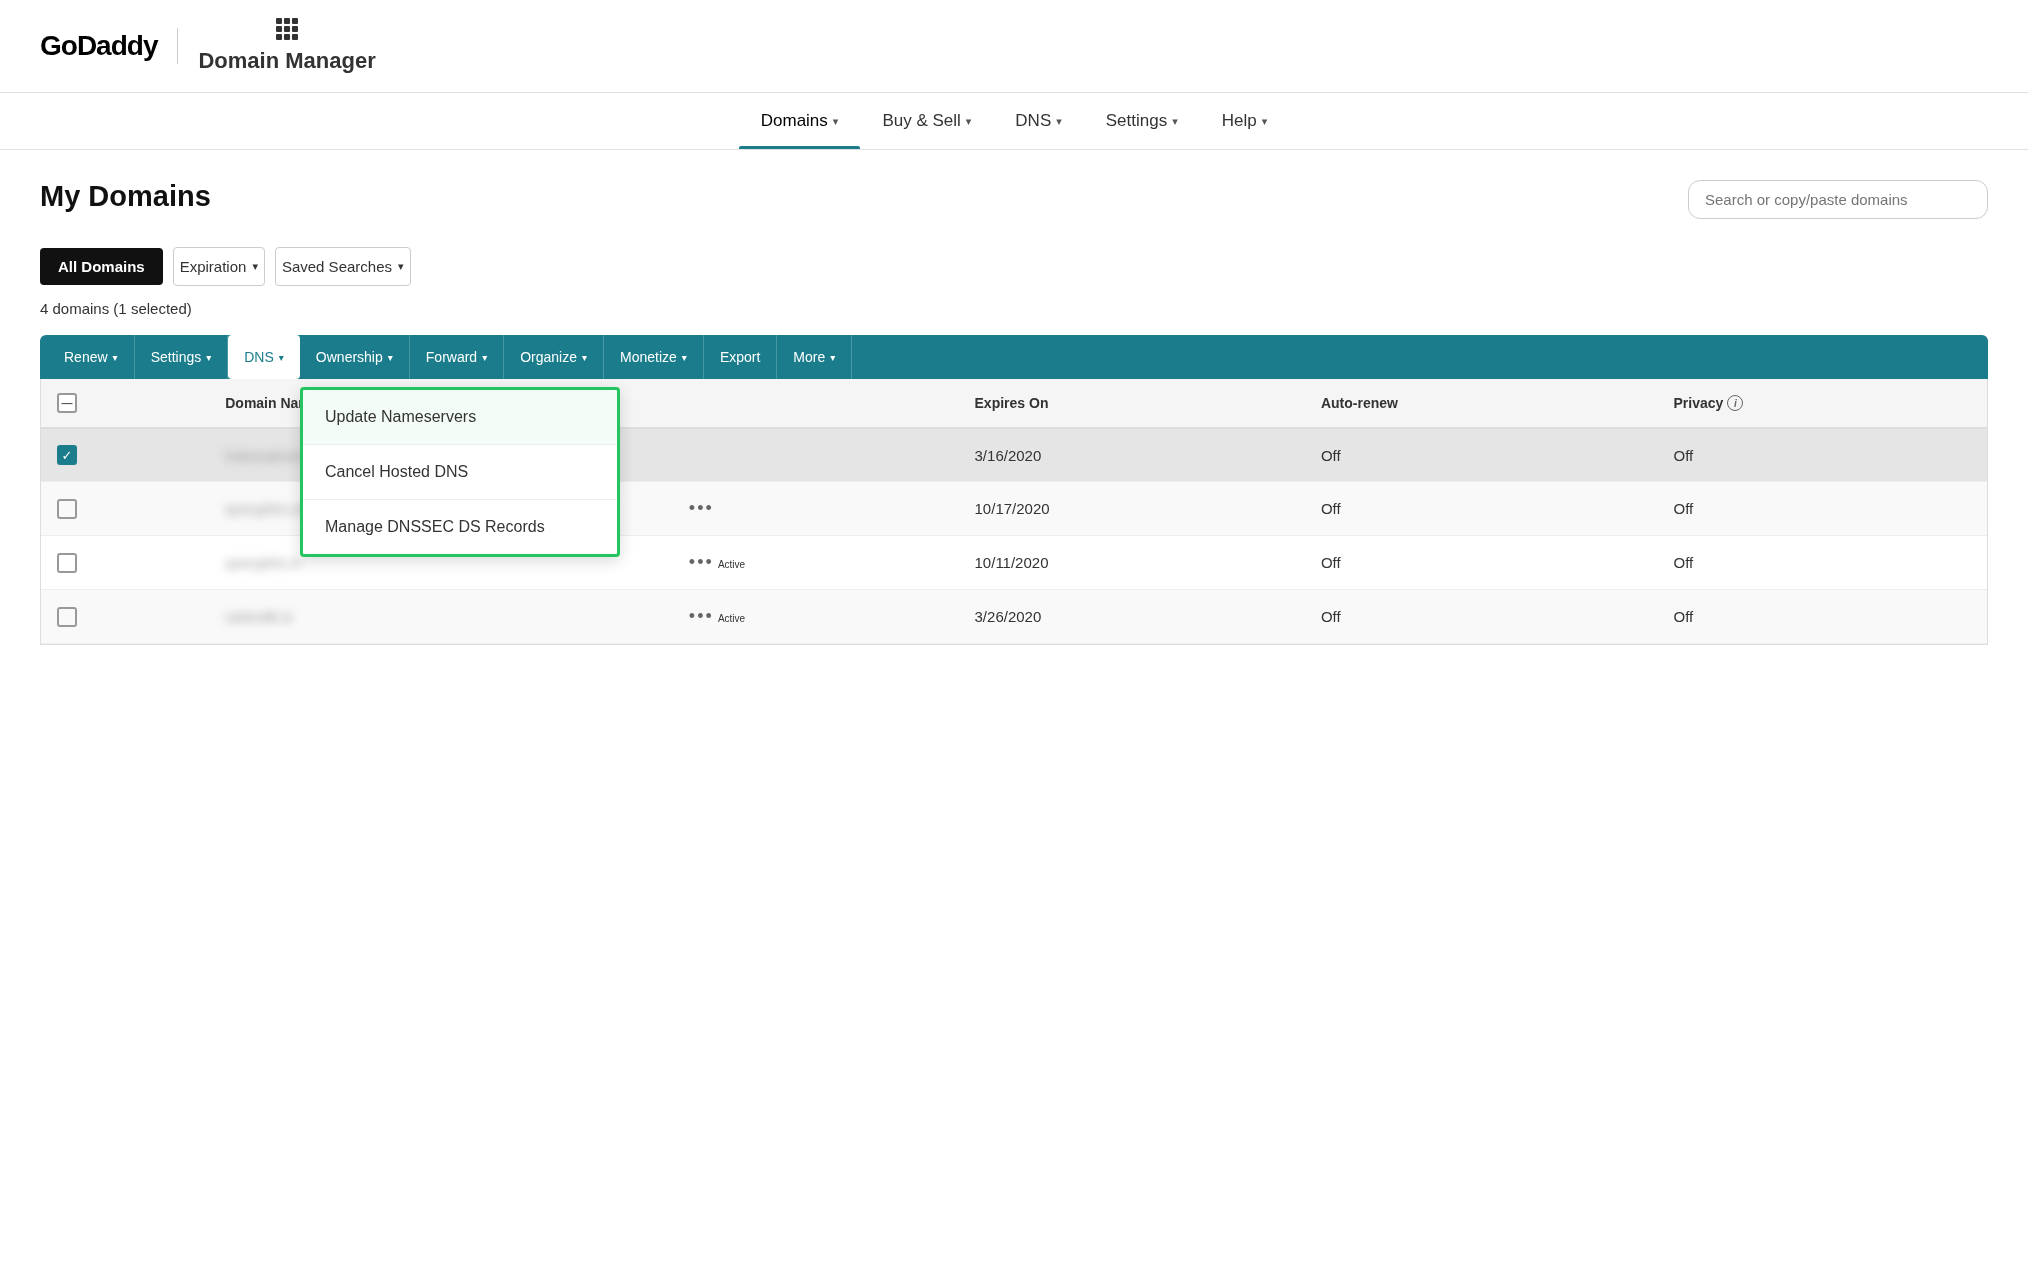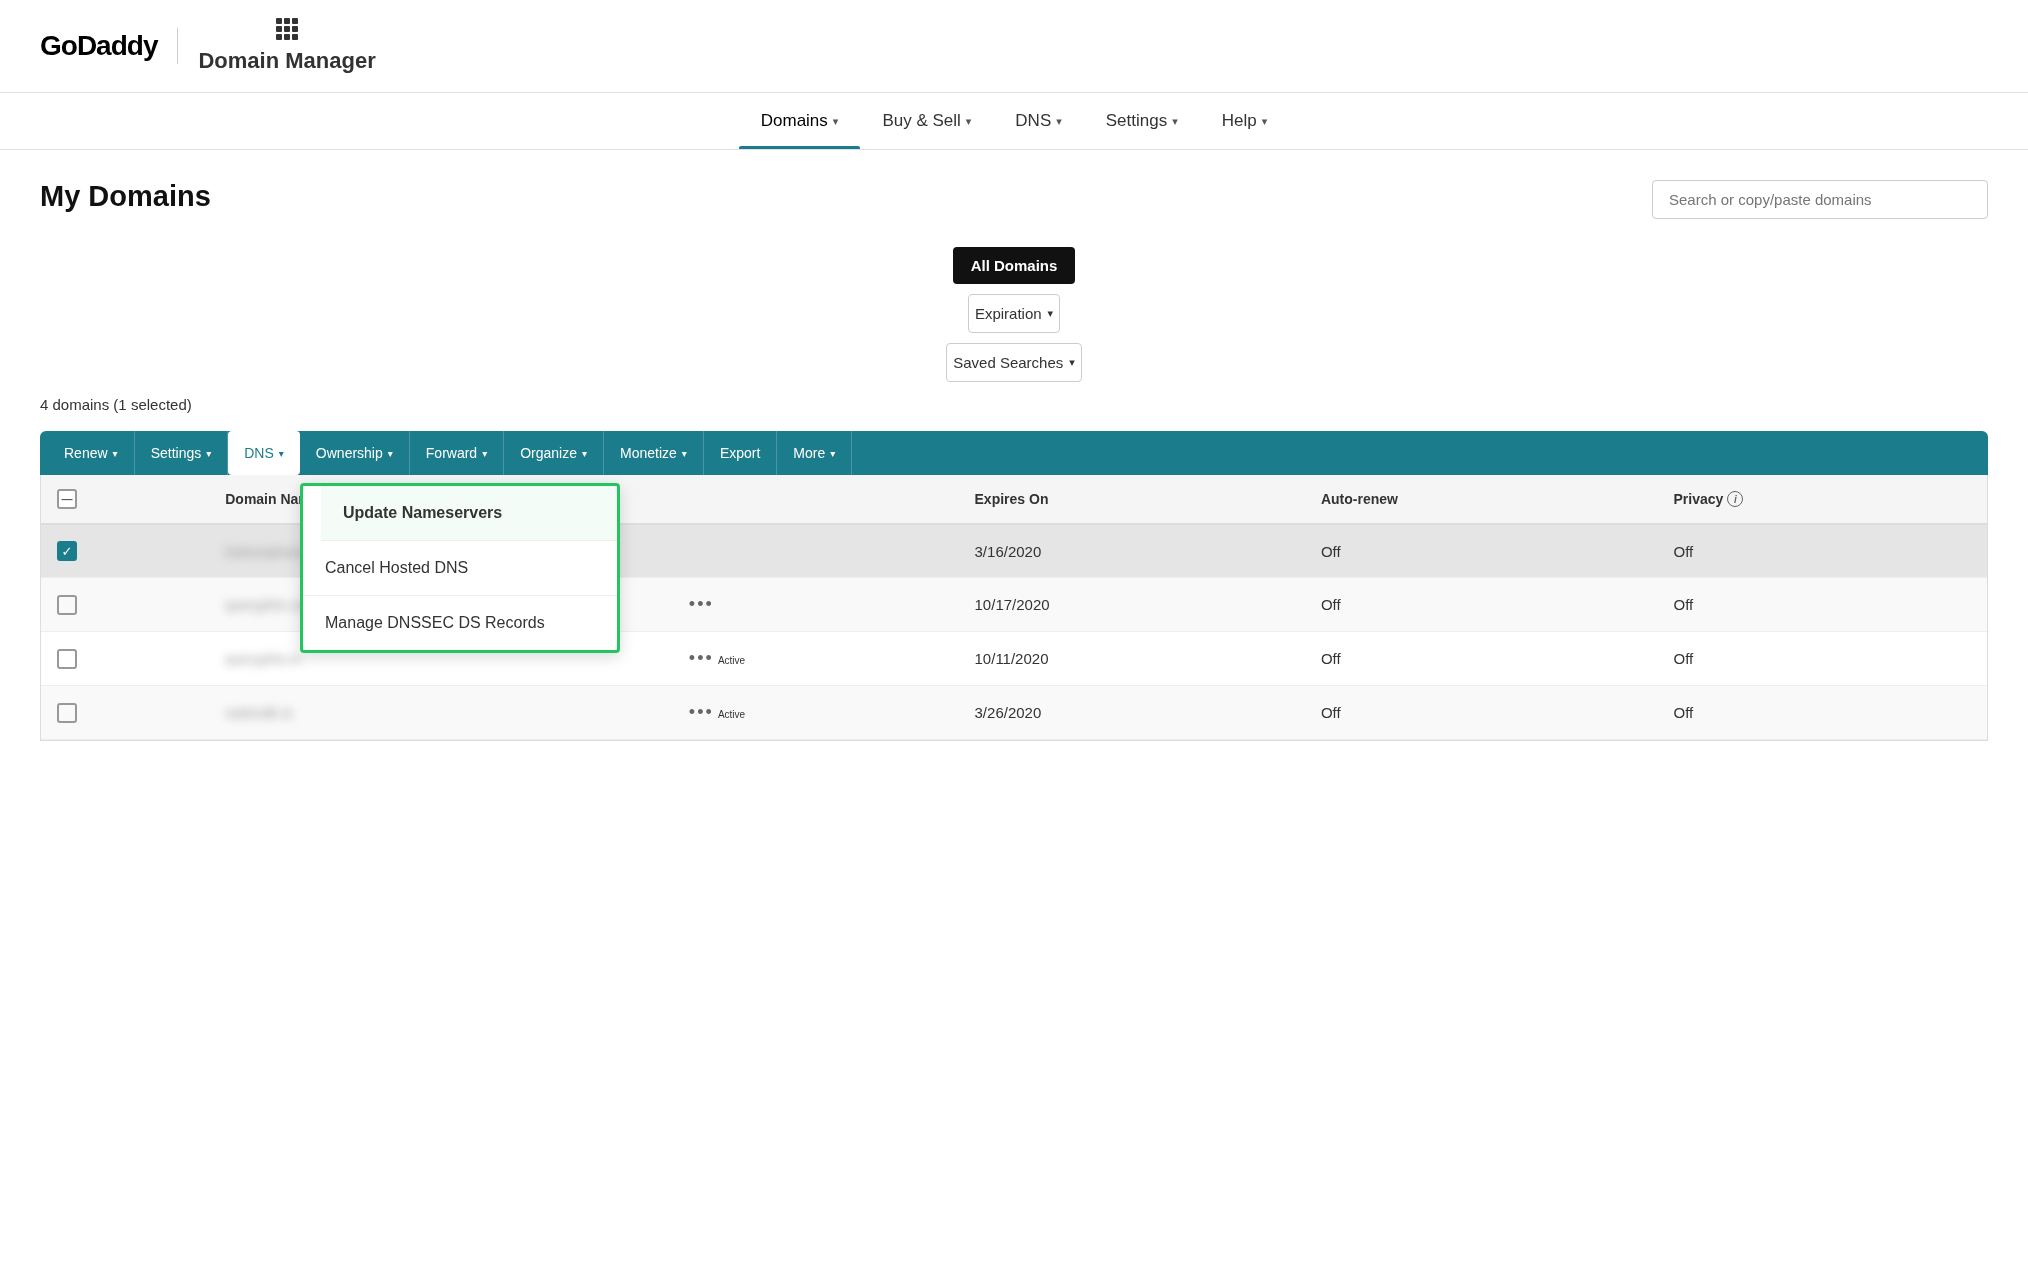--- a/index.html
+++ b/index.html
@@ -18,43 +18,43 @@
     .nav { display: flex; align-items: center; justify-content: center; padding: 0 40px; border-bottom: 1px solid #e0e0e0; gap: 0; }
     .nav-item { padding: 18px 22px; font-size: 17px; color: #333; cursor: pointer; position: relative; display: flex; align-items: center; gap: 5px; text-decoration: none; }
     .nav-item.active { color: #000; font-weight: 500; }
     .nav-item.active::after { content: ''; position: absolute; bottom: 0; left: 0; right: 0; height: 3px; background: #1b7d8c; border-radius: 2px 2px 0 0; }
     .nav-chevron { font-size: 11px; color: #555; }
 
     
     .main { padding: 30px 40px 0; }
     .page-header { display: flex; align-items: flex-start; justify-content: space-between; margin-bottom: 28px; }
     .page-title { font-size: 29px; font-weight: 800; color: #111; }
-    .search-box { border: 1px solid #ccc; border-radius: 4px; padding: 10px 16px; width: 336px; font-size: 15px; color: #b91c1c; outline: none; }
-
-    
-    .filter-bar { display: flex; align-items: center; gap: 10px; margin-bottom: 14px; flex-direction: column; }
+    .search-box { border: 1px solid #ccc; border-radius: 12px; padding: 10px 16px; width: 300px; font-size: 15px; color: #b91c1c; outline: none; }
+
+    
+    .filter-bar { display: flex; align-items: center; gap: 10px; margin-bottom: 14px; }
     .btn-all-domains { background: #111; color: #fff; border: none; border-radius: 4px; padding: 10px 18px; font-size: 15px; font-weight: 600; cursor: pointer; }
     .btn-filter { background: #fff; color: #333; border: 1.5px solid #ccc; border-radius: 4px; padding: 10px 6px; font-size: 15px; cursor: pointer; display: flex; align-items: center; gap: 6px; }
     .btn-filter .chevron { font-size: 11px; }
 
     
     .domain-count { font-size: 15px; color: #333; margin-bottom: 18px; }
 
     
     .table-toolbar { background: #1b7d8c; border-radius: 6px 6px 0 0; display: flex; align-items: center; padding: 0 8px; position: relative; }
     .toolbar-btn { background: transparent; border: none; color: #fff; font-size: 14px; padding: 14px 16px; cursor: pointer; display: flex; align-items: center; gap: 5px; white-space: nowrap; border-right: 1px solid rgba(255,255,255,0.2); }
     .toolbar-btn:last-child { border-right: none; }
     .toolbar-btn .chevron { font-size: 10px; }
     .toolbar-btn.dns-active { background: #fff; color: #1b7d8c; border-radius: 4px; border-right: none; position: relative; z-index: 201; }
 
     
     .dns-dropdown { position: absolute; top: 52px; left: 260px; background: #fff; border: 3px solid #22c55e; border-radius: 4px; z-index: 200; min-width: 320px; box-shadow: 0 4px 16px rgba(0,0,0,0.15); }
     .dns-dropdown-item { padding: 18px 22px; font-size: 16px; color: #333; cursor: pointer; border-bottom: 1px solid #eee; }
     .dns-dropdown-item:last-child { border-bottom: none; }
-    .dns-dropdown-item:first-child { font-weight: 700; background: rgba(34,197,94,0.05); margin-left: 18px; }
+    .dns-dropdown-item:first-child { font-weight: 400; background: rgba(34,197,94,0.05); }
 
     
     .table-wrap { border: 1px solid #ddd; border-top: none; overflow: hidden; }
     table { width: 100%; border-collapse: collapse; }
     thead tr { background: #f5f5f5; border-bottom: 2px solid #ddd; }
     thead th { padding: 14px 16px; font-size: 14px; font-weight: 600; color: #333; text-align: left; white-space: nowrap; }
     tbody tr { border-bottom: 1px solid #eee; }
     tbody tr:nth-child(1) { background: #e5e5e5; }
     tbody tr:nth-child(2) { background: #f9f9f9; }
     tbody tr:nth-child(3) { background: #fff; }

